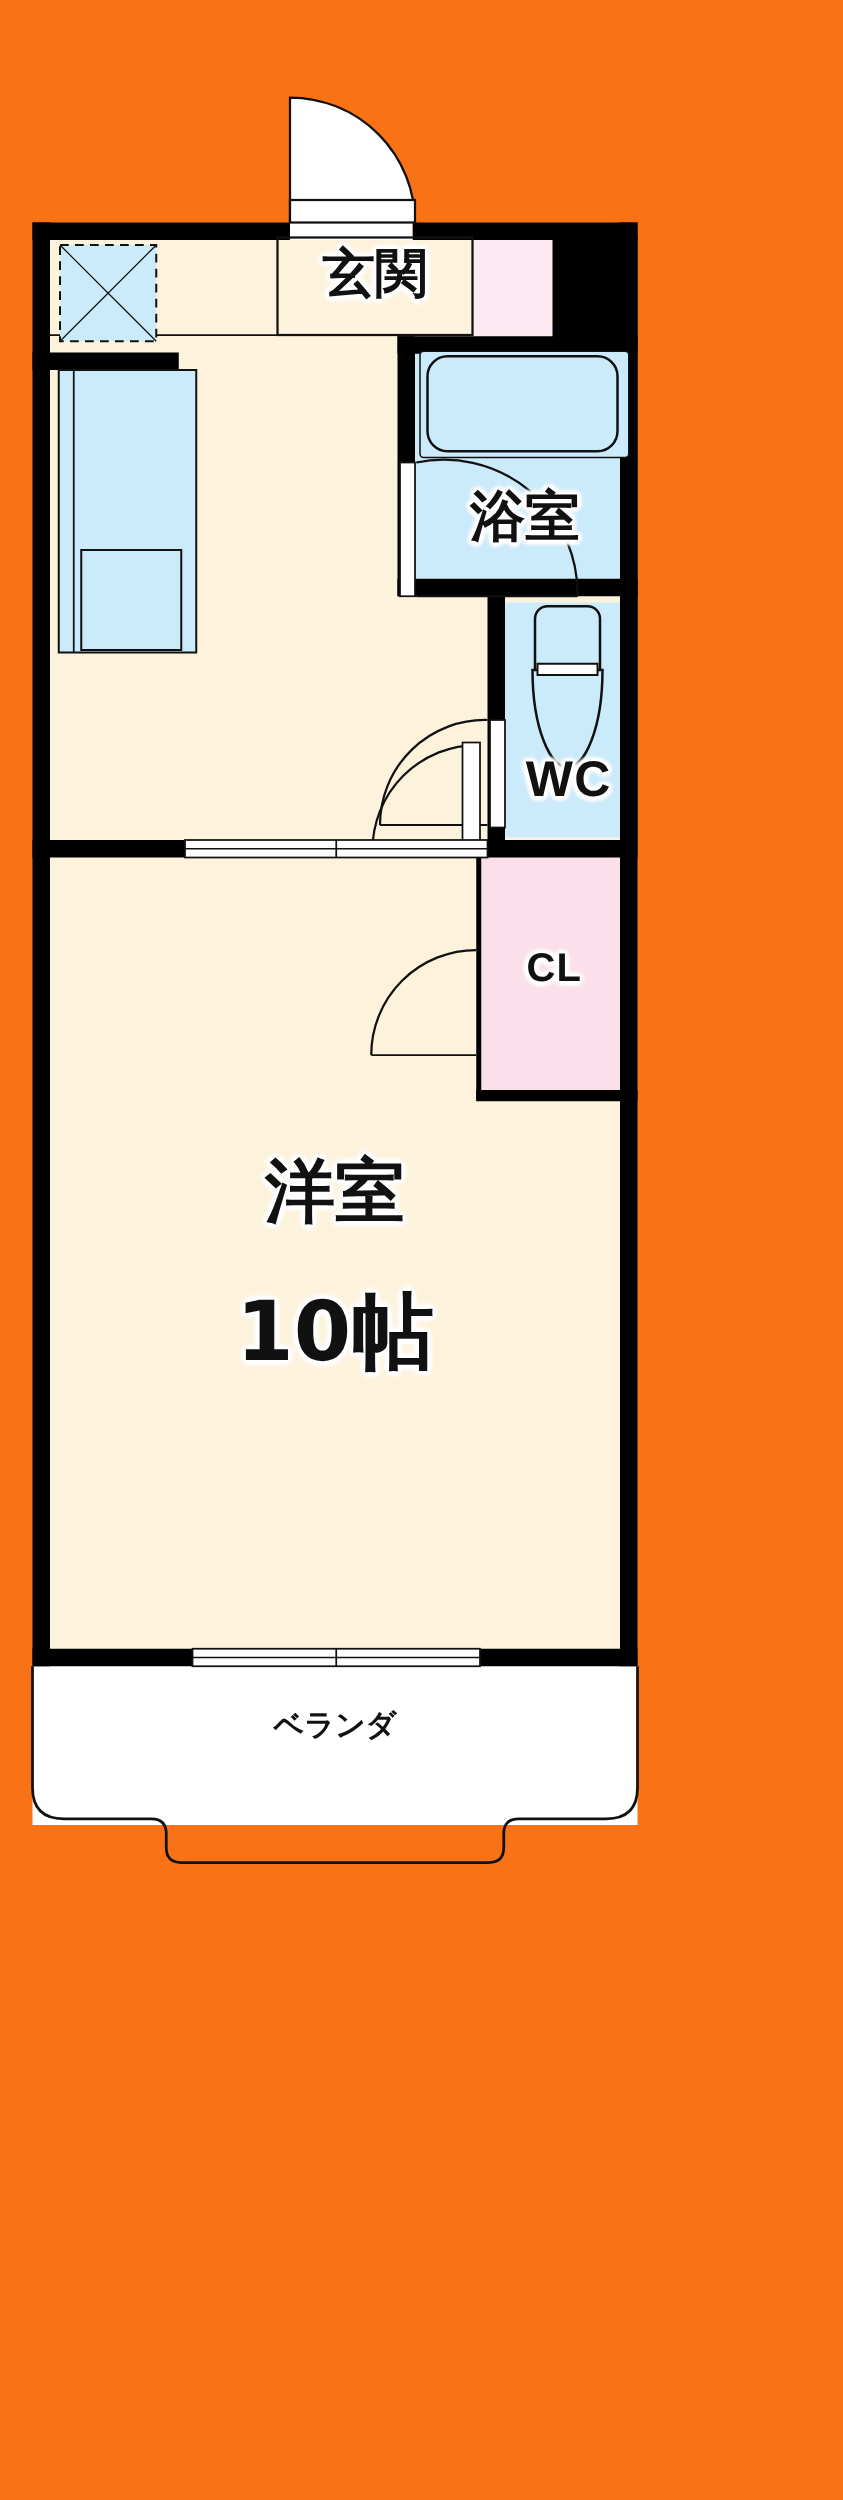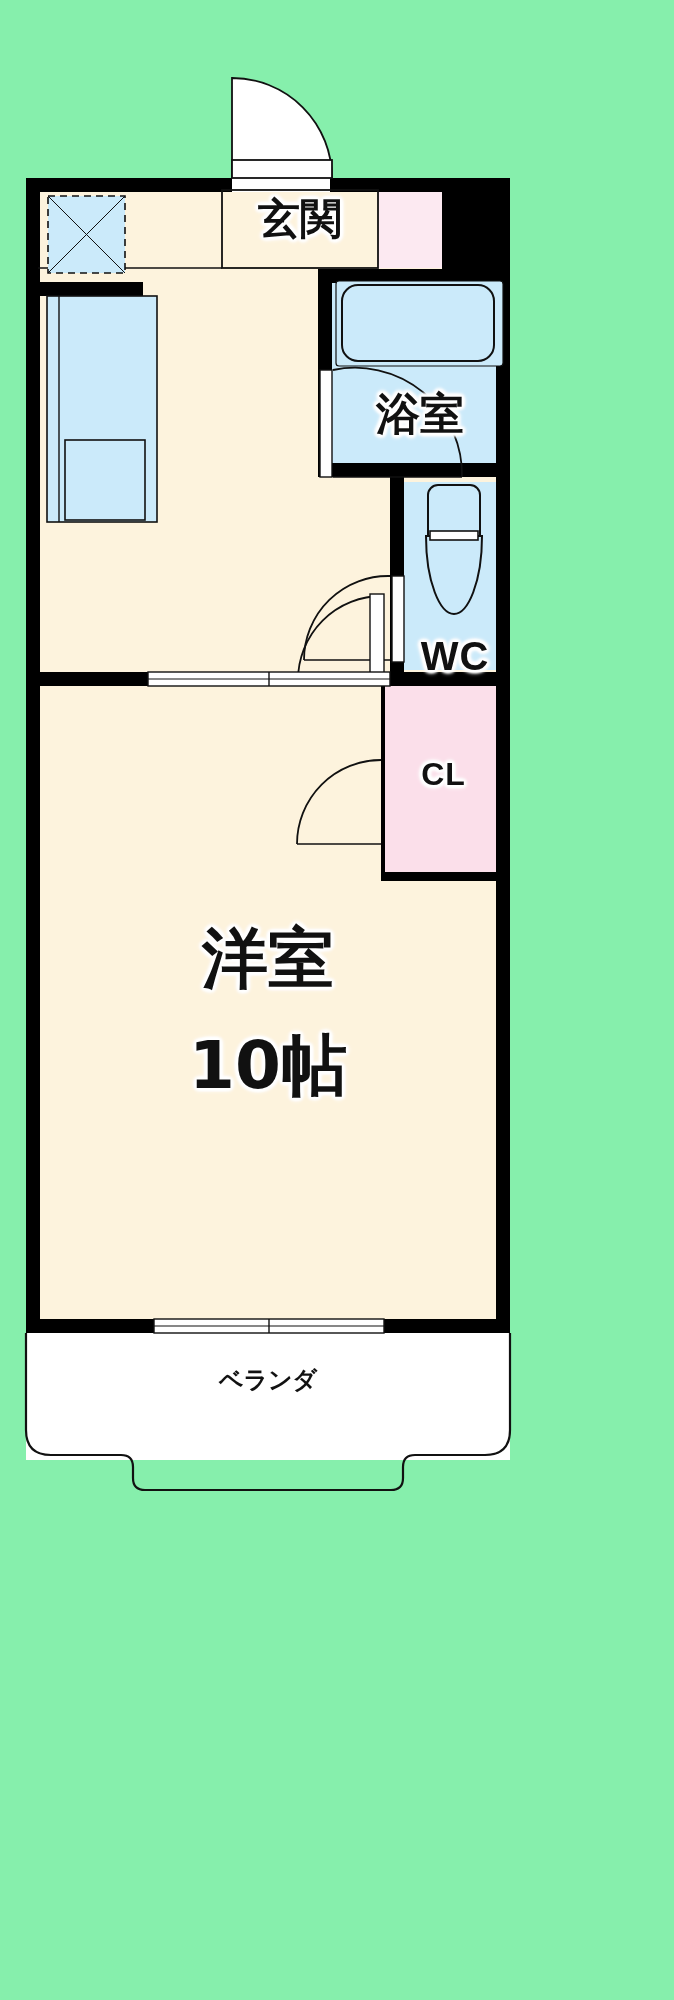--- a/index.html
+++ b/index.html
@@ -7,21 +7,21 @@
     padding: 0;
     background: #ffffff;
   }
   body {
     font-family: "Liberation Sans", "DejaVu Sans", sans-serif;
   }
   #plan {
     position: relative;
     width: 674px;
     height: 2000px;
-    background: #86efac;
+    background: #f97316;
     overflow: hidden;
   }
   .wall { position: absolute; background: #000000; }
   .floor { position: absolute; background: #fdf3dd; }
   .water { position: absolute; background: #cbeafa; }
   .closet { position: absolute; background: #fbdfea; }
   .pinkpale { position: absolute; background: #fce9f1; }
   .white { position: absolute; background: #ffffff; }
 
   
@@ -174,22 +174,22 @@
                  L403,1467 Q403,1455 415,1455 L485,1455 Q510,1455 510,1430 L510,1333" fill="none" stroke="#111" stroke-width="2.2"></path>
       </g>
     </g>
   </svg>
 
   <div class="label jp" style="left:234px; top:198px; width:132px; font-size:42px;">玄関</div>
 
 
   <div class="label jp" style="left:340px; top:392px; width:160px; font-size:44px;">浴室</div>
 
-  <div class="label" style="left:400px; top:636px; width:110px; font-size:40px; letter-spacing:1px;">WC</div>
+  <div class="label" style="left:400px; top:604px; width:110px; font-size:40px; letter-spacing:1px;">WC</div>
 
   <div class="label" style="left:386px; top:758px; width:115px; font-size:32px; letter-spacing:1px;">CL</div>
 
-  <div class="label jp" style="left:148px; top:925px; width:240px; font-size:66px;">洋室</div>
+  <div class="label jp" style="left:148px; top:925px; width:240px; font-size:56px;">洋室</div>
   <div class="label jp" style="left:148px; top:1032px; width:240px; font-size:66px;">10帖</div>
 
   <div class="label jp" style="left:148px; top:1368px; width:240px; font-size:24px;">ベランダ</div>
 
 </div>
 
 </body></html>

